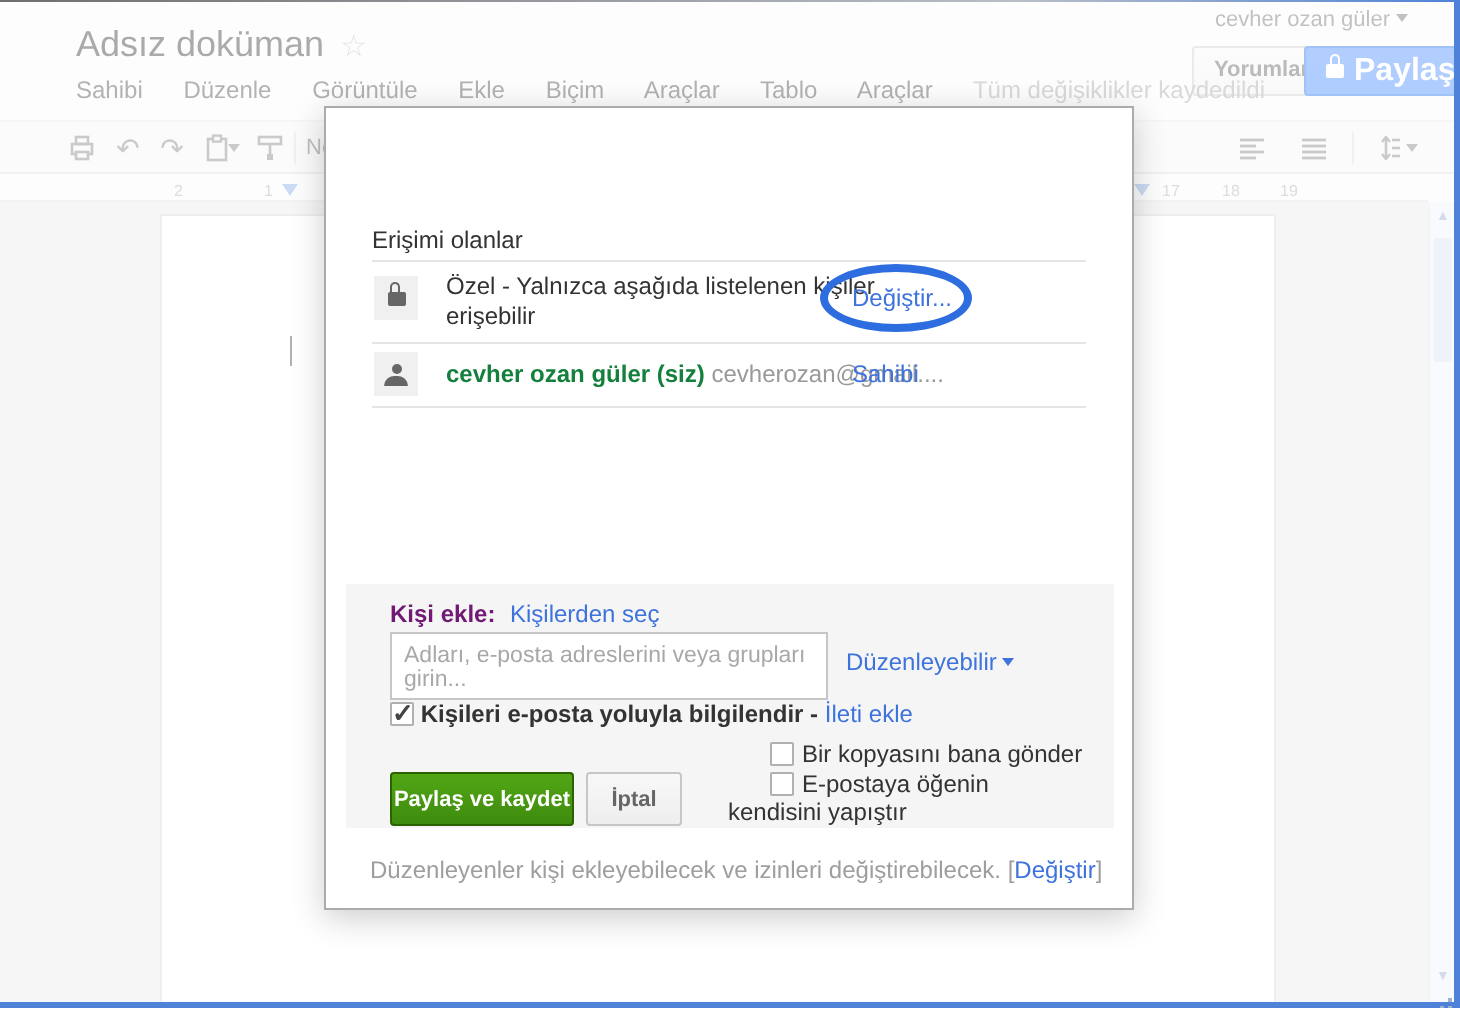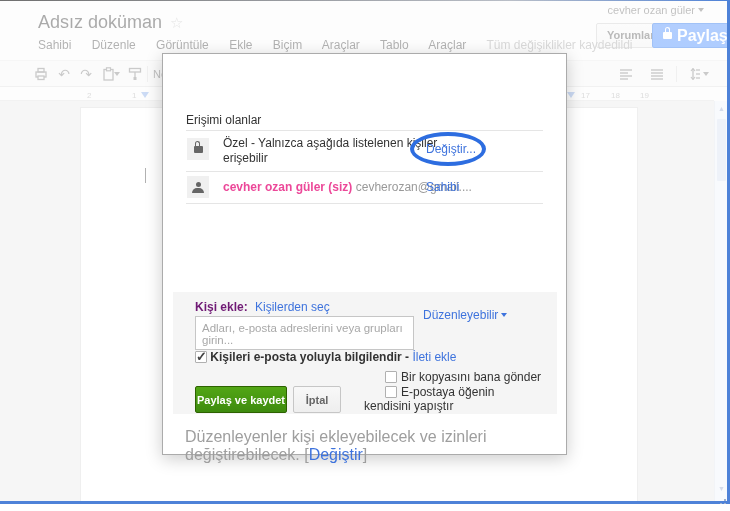--- a/index.html
+++ b/index.html
@@ -44,44 +44,44 @@
   .overlay { position:absolute; inset:0; background:rgba(255,255,255,0.55); z-index:10; }
 
   
   .dialog { position:absolute; left:162px; top:53px; width:405px; height:402px; background:#fff; border:1px solid #ababab;
     box-shadow:0 4px 16px rgba(0,0,0,0.2); z-index:20; font-size:12px; color:#333; }
   .dlg-title { position:absolute; left:23px; top:24px; font-size:14px; color:#333; }
   .dlg-section-label { position:absolute; left:23px; top:59px; font-size:12px; color:#333; }
   .dlg-hr { position:absolute; left:23px; right:23px; height:1px; background:#e5e5e5; }
   .acl-icon { position:absolute; left:24px; width:22px; height:22px; background:#f0f0f0; color:#666; display:flex; align-items:center; justify-content:center; }
   .acl-text { position:absolute; left:60px; width:240px; line-height:15px; color:#333; }
-  .owner-name { font-weight:bold; color:#ec4899; }
+  .owner-name { font-weight:bold; color:#15803d; }
   .owner-email { color:#999; }
   a.lnk { color:#3e73dd; text-decoration:none; cursor:pointer; }
   .right-action { position:absolute; left:263px; }
 
   .gray-box { position:absolute; left:10px; top:238px; width:384px; height:122px; background:#f5f5f5; }
   .add-label { position:absolute; left:32px; top:246px; font-weight:bold; color:#701a75; }
   .choose-link { position:absolute; left:92px; top:246px; }
   .invite-input { position:absolute; left:32px; top:262px; width:219px; height:34px; border:1px solid #c6c6c6; background:#fff;
     font-family:"Liberation Sans", sans-serif; font-size:11.5px; color:#333; padding:5px 6px; resize:none; }
   .invite-input::placeholder { color:#a8a8a8; }
-  .perm-select { position:absolute; left:260px; top:254px; color:#3e73dd; cursor:pointer; }
+  .perm-select { position:absolute; left:260px; top:270px; color:#3e73dd; cursor:pointer; }
   .cbx { display:inline-block; width:12px; height:12px; border:1px solid #b0b0b0; background:#fff; border-radius:1px; vertical-align:-2px; position:relative; }
   .cbx.checked::after { content:"✓"; position:absolute; left:0; top:-3px; font-size:13px; color:#444; }
   .notify-row { position:absolute; left:32px; top:296px; color:#333; font-weight:bold; }
   .notify-row .lnk { font-weight:normal; }
   .btn-green { position:absolute; left:32px; top:332px; width:92px; height:27px; background:linear-gradient(#52a615,#3e8b0e); border:1px solid #2d6200;
     border-radius:2px; color:#fff; font-weight:bold; font-size:11px; font-family:"Liberation Sans", sans-serif; cursor:pointer; }
   .btn-cancel { position:absolute; left:130px; top:332px; width:48px; height:27px; background:linear-gradient(#f8f8f8,#eee); border:1px solid #c6c6c6;
     border-radius:2px; color:#666; font-weight:bold; font-size:11px; font-family:"Liberation Sans", sans-serif; cursor:pointer; }
   .extra-cbx-1 { position:absolute; left:222px; top:316px; width:170px; color:#333; }
   .extra-cbx-2 { position:absolute; left:201px; top:331px; width:172px; color:#333; text-indent:21px; line-height:14px; }
   .extra-cbx-2 .cbx, .extra-cbx-1 .cbx { margin-right:4px; }
-  .dlg-footer { position:absolute; left:22px; top:374px; font-size:16px; color:#9e9e9e; }
+  .dlg-footer { position:absolute; left:22px; top:374px; font-size:12px; color:#9e9e9e; }
 
   
   .annotation { position:absolute; left:410px; top:132px; width:76px; height:34px; border:4px solid #2d6de0; border-radius:50%; z-index:30; }
 
   
   .glyph-lock { position:relative; display:inline-block; width:9px; height:7px; background:currentColor; border-radius:1px; }
   .glyph-lock::before { content:""; position:absolute; top:-5px; left:1.5px; width:3px; height:5px; border:1.5px solid currentColor; border-bottom:none; border-radius:3px 3px 0 0; }
   .glyph-person { position:relative; display:inline-block; width:12px; height:11px; }
   .glyph-person::before { content:""; position:absolute; top:0; left:3.5px; width:5px; height:5px; background:currentColor; border-radius:50%; }
   .glyph-person::after { content:""; position:absolute; bottom:0; left:0; width:12px; height:5px; background:currentColor; border-radius:6px 6px 0 0; }

